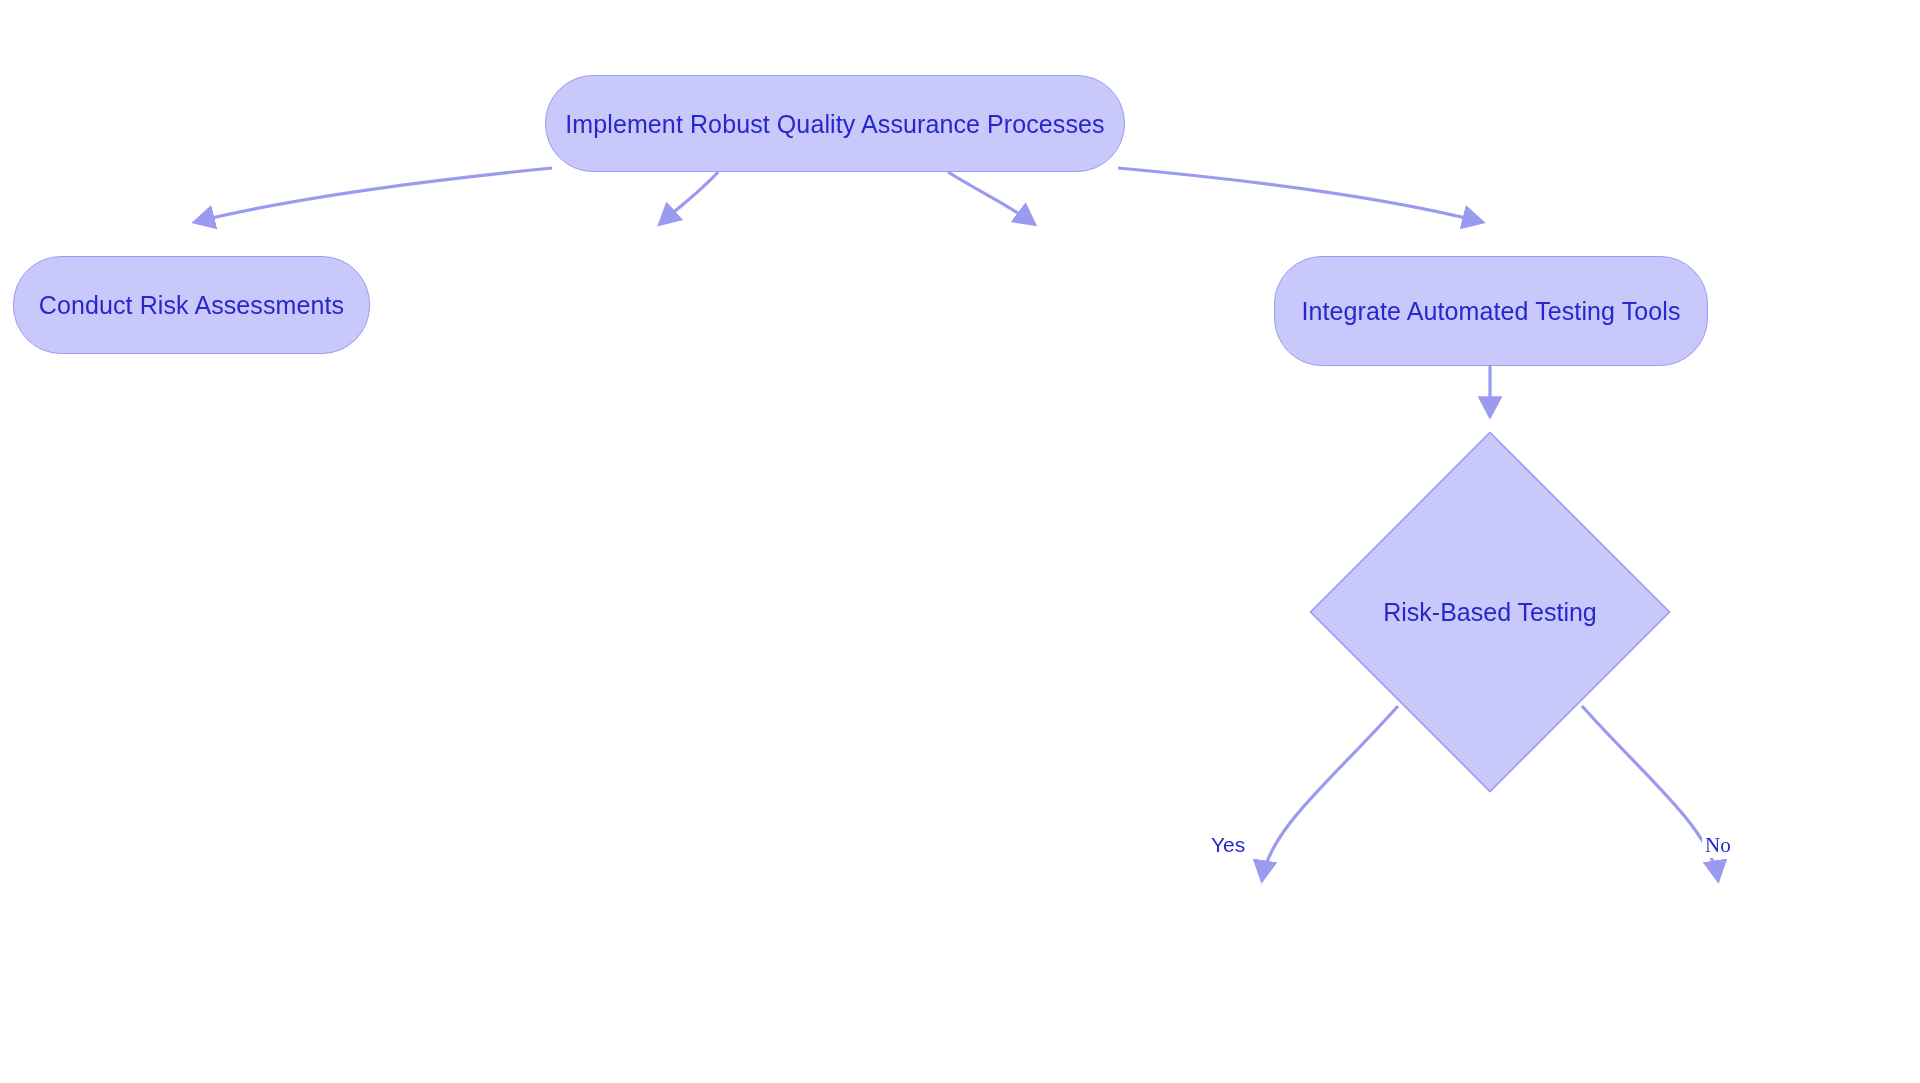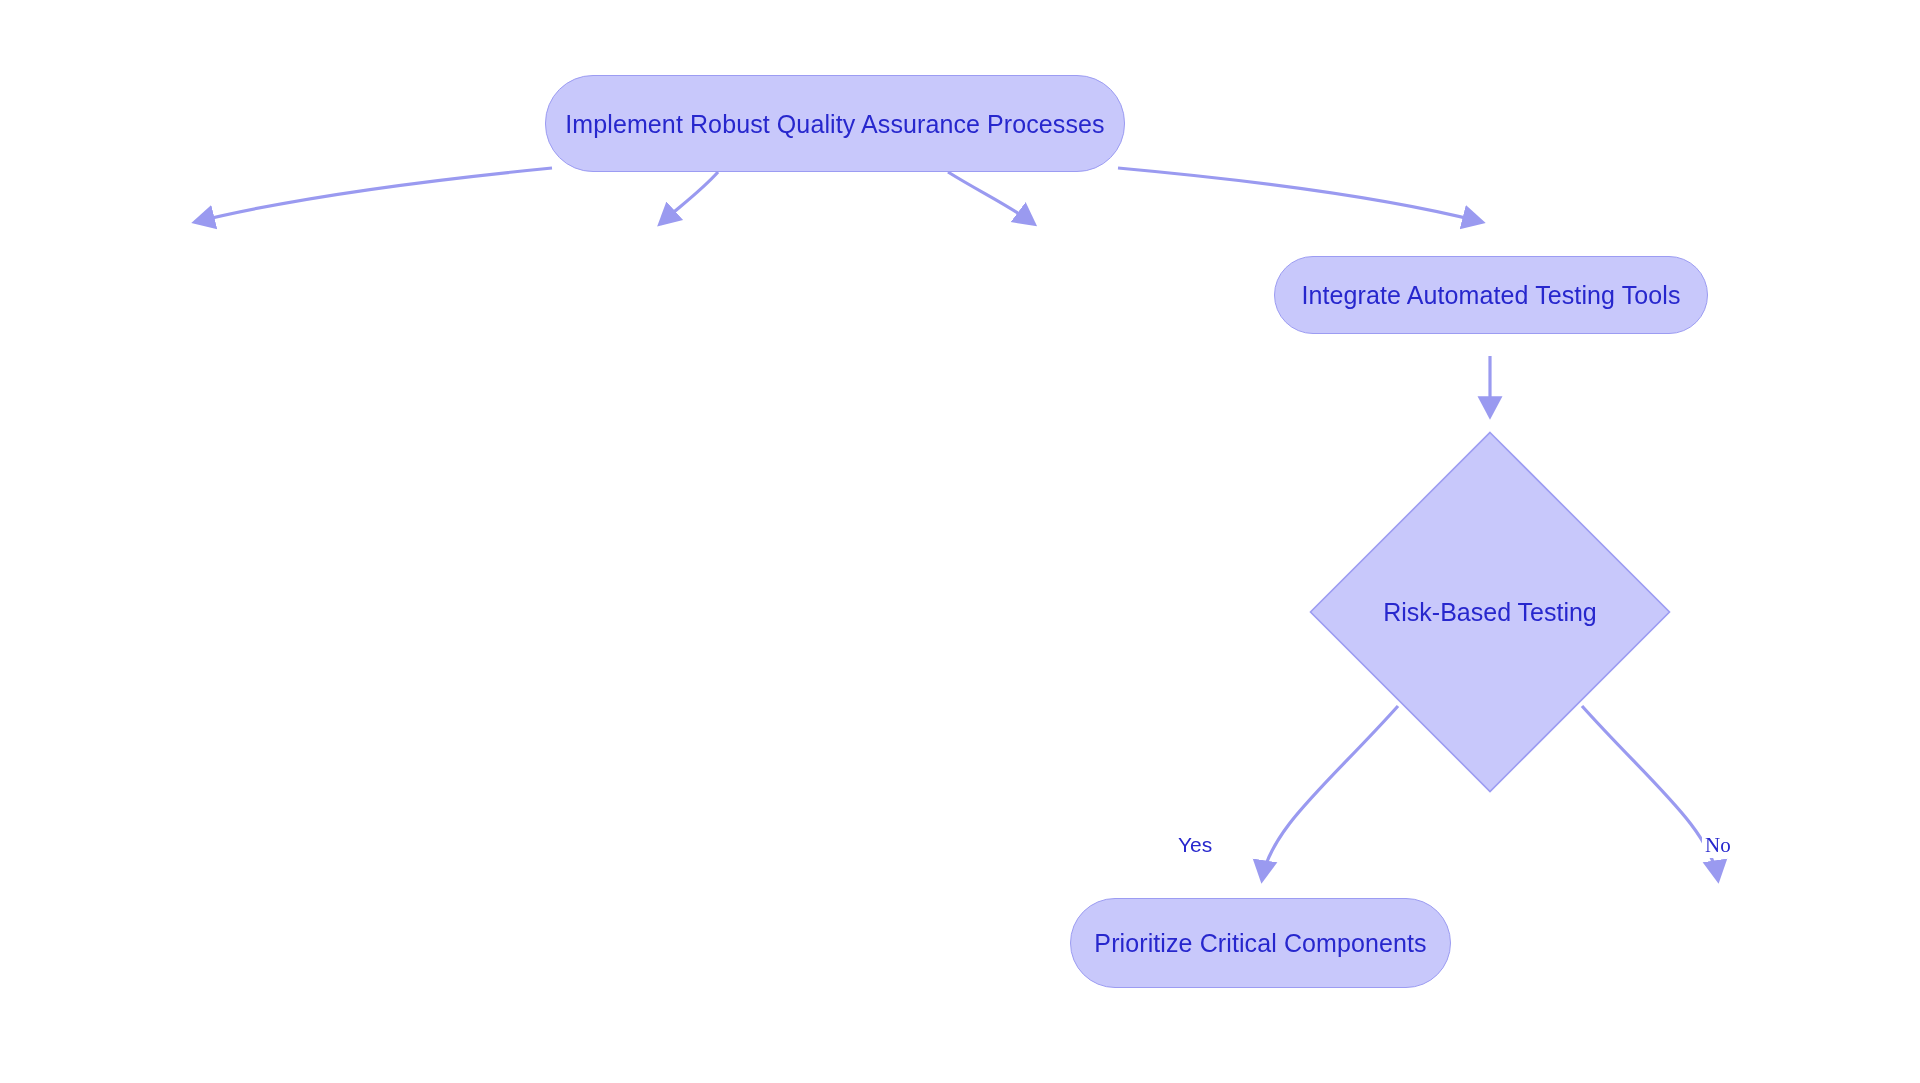--- a/index.html
+++ b/index.html
@@ -101,35 +101,35 @@
 
     <path d="M 1398,706 C 1330,782 1270,828 1262,880" fill="none" stroke="#9a9af0" stroke-width="3.2" marker-end="url(#arrowhead)"></path>
 
     <path d="M 1582,706 C 1650,782 1710,828 1718,880" fill="none" stroke="#9a9af0" stroke-width="3.2" marker-end="url(#arrowhead)"></path>
   </svg>
 
   <div class="node rounded" style="left:545px; top:75px; width:580px; height:97px;">
     <span>Implement Robust Quality Assurance Processes</span>
   </div>
 
+  <div class="node rounded" style="left:13px; top:256px; width:357px; height:98px;">
+    <span>Conduct Risk Assessments</span>
+  </div>
 
 
 
-  <div class="node rounded" style="left:1274px; top:256px; width:434px; height:78px;">
+  <div class="node rounded" style="left:1274px; top:256px; width:434px; height:110px;">
     <span>Integrate Automated Testing Tools</span>
   </div>
 
   <div class="diamond-wrap" style="left:1309px; top:431px; width:362px; height:362px;">
     <svg class="diamond-shape" width="362" height="362" viewBox="0 0 362 362" xmlns="http://www.w3.org/2000/svg">
       <polygon points="181,1.5 360.5,181 181,360.5 1.5,181" fill="#c8c8fb" stroke="#9c9cf2" stroke-width="1.6"></polygon>
     </svg>
     <div class="diamond-label">Risk-Based Testing</div>
   </div>
 
-  <div class="edge-label" style="left:1175px; top:833px;">Yes</div>
+  <div class="edge-label" style="left:1208px; top:833px;">Yes</div>
   <div class="edge-label" style="left:1702px; top:833px;font-family:Liberation Serif, serif;">No</div>
 
-  <div class="node rounded" style="left:1070px; top:898px; width:381px; height:90px;">
-    <span>Prioritize Critical Components</span>
-  </div>
 
 
 </div>
 
 </body></html>

